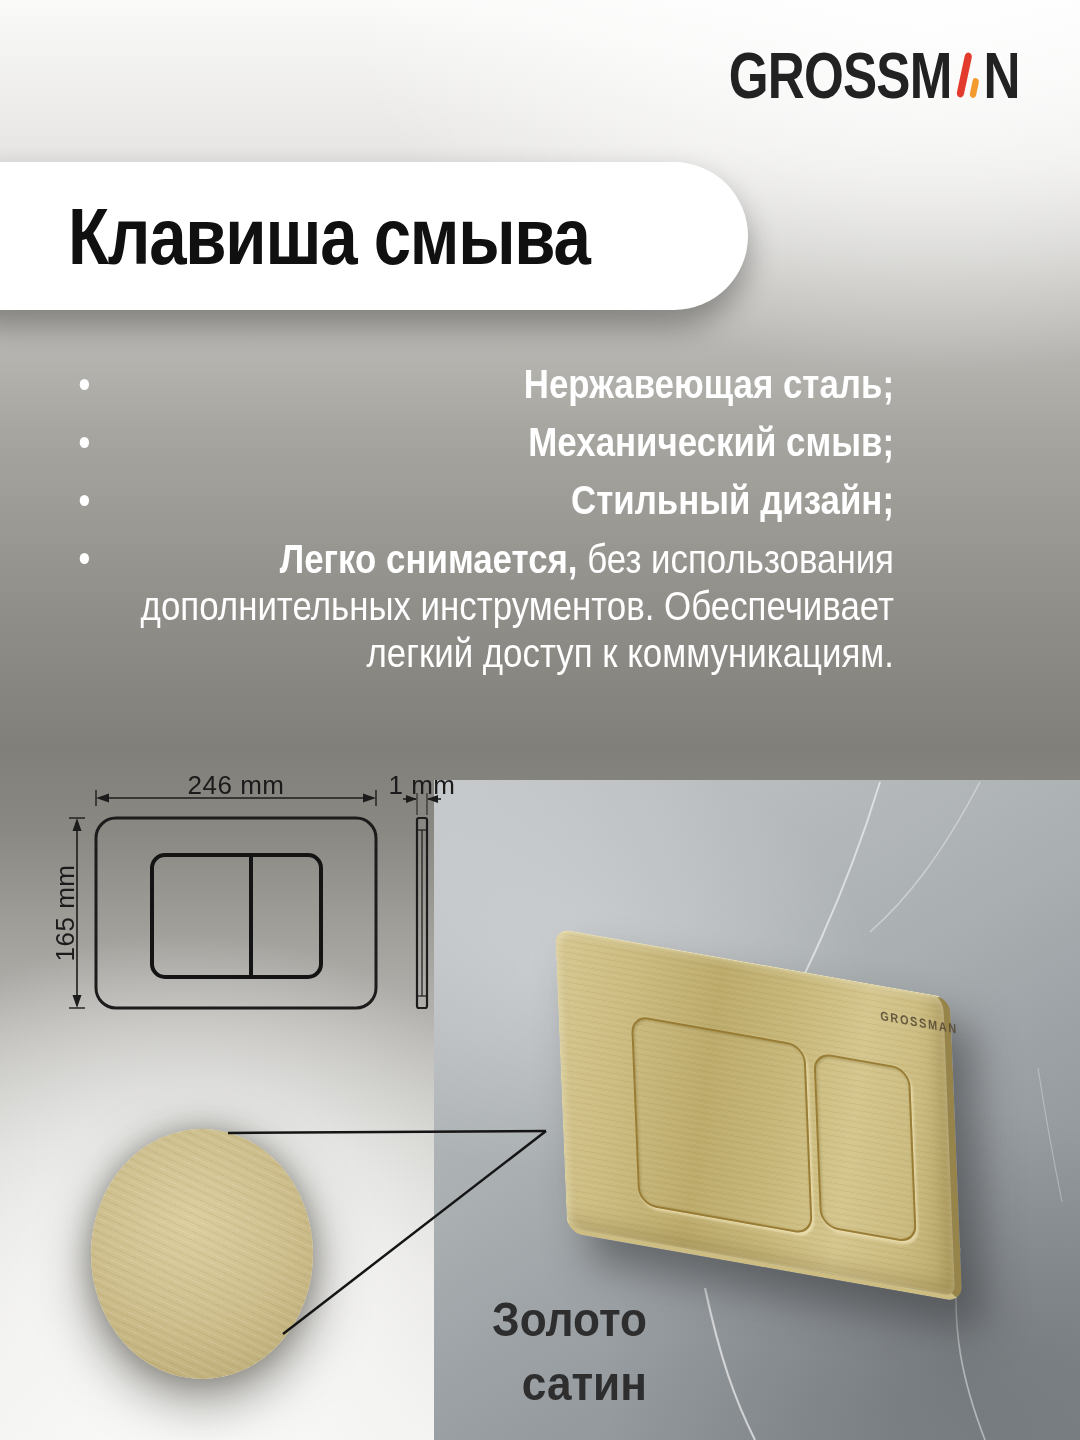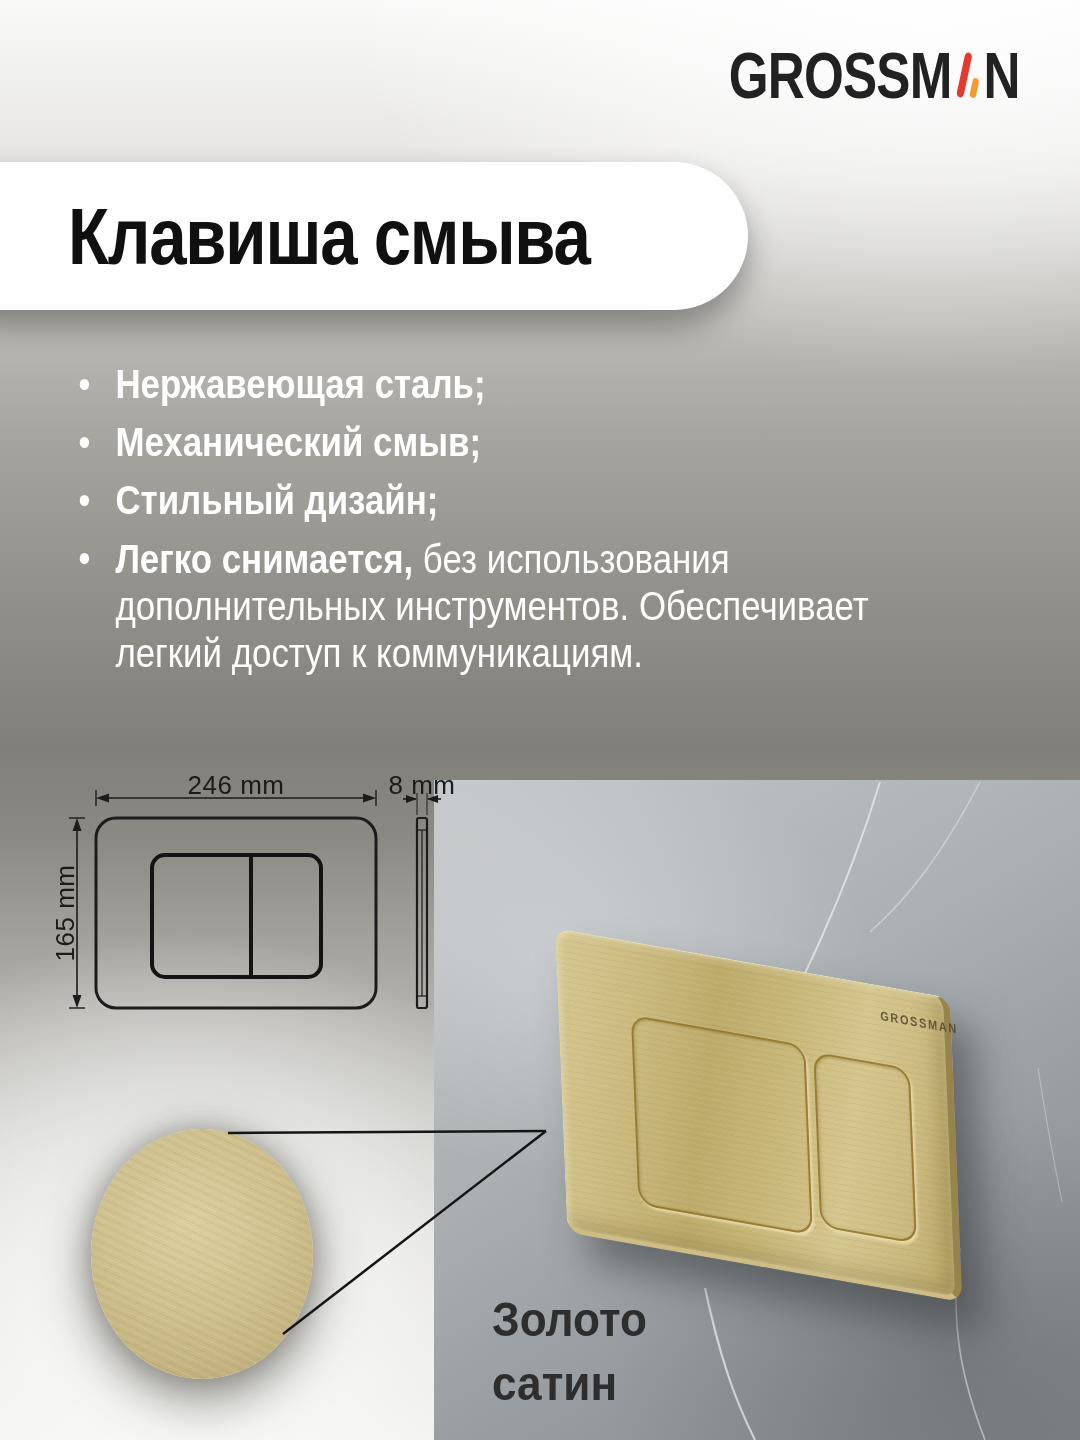--- a/index.html
+++ b/index.html
@@ -1,18 +1,19 @@
 <!DOCTYPE html>
 <html><head>
 <meta charset="utf-8">
 <style>
   html,body{margin:0;padding:0;background:#444;}
   #canvas{
     position:relative;width:1080px;height:1440px;margin:0 auto;overflow:hidden;
     font-family:"Liberation Sans","DejaVu Sans",sans-serif;
+    text-align:right;
     -webkit-font-smoothing:antialiased;
   }
   
   .bg{
     position:absolute;inset:0;z-index:0;
     background:
       radial-gradient(820px 560px at 86% -2%, rgba(255,255,255,.95) 0%, rgba(255,255,255,.55) 38%, rgba(255,255,255,0) 72%),
       radial-gradient(500px 430px at 17% 88%, rgba(255,255,255,.9) 0%, rgba(255,255,255,.45) 45%, rgba(255,255,255,0) 78%),
       linear-gradient(180deg,#fafaf9 0%,#e8e7e5 10%,#c2c1bd 20%,#a6a5a0 30%,#918f8a 42%,#817f7a 52%,#8b8984 58%,#9e9d98 64%,#b7b6b2 72%,#ccccc8 80%,#e1e0de 89%,#f1f1ef 100%);
   }
@@ -163,21 +164,21 @@
       <line x1="389" y1="236" x2="397" y2="236" stroke="#1c1c1c" stroke-width="1.2"></line>
 
       <line x1="374" y1="39" x2="387" y2="39" stroke="#1c1c1c" stroke-width="1.6"></line>
       <line x1="399" y1="39" x2="412" y2="39" stroke="#1c1c1c" stroke-width="1.6"></line>
       <polygon points="388,39 377,35 377,43" fill="#1c1c1c"></polygon>
       <polygon points="398,39 409,35 409,43" fill="#1c1c1c"></polygon>
       <line x1="388" y1="33" x2="388" y2="55" stroke="#1c1c1c" stroke-width="1"></line>
       <line x1="398" y1="33" x2="398" y2="55" stroke="#1c1c1c" stroke-width="1"></line>
     </svg>
     <span class="dim-label" style="left:207px;top:25px;">246 mm</span>
-    <span class="dim-label" style="left:393px;top:25px;">8 mm</span>
+    <span class="dim-label" style="left:393px;top:25px;">1 mm</span>
     <span class="dim-label vert" style="left:36px;top:153px;">165 mm</span>
   </div>
 
   <div class="photo">
     <svg class="veins" viewBox="0 0 646 660" width="646" height="660">
       <path d="M446,2 C410,120 364,210 326,282" fill="none" stroke="#ffffff" stroke-width="2" opacity=".55"></path>
       <path d="M546,2 C506,78 472,120 436,152" fill="none" stroke="#ffffff" stroke-width="1.4" opacity=".4"></path>
       <path d="M271,508 C286,578 301,620 321,660" fill="none" stroke="#ffffff" stroke-width="2.2" opacity=".6"></path>
       <path d="M526,468 C514,548 531,608 551,660" fill="none" stroke="#ffffff" stroke-width="1.6" opacity=".45"></path>
       <path d="M604,288 C612,340 620,382 628,422" fill="none" stroke="#ffffff" stroke-width="1.2" opacity=".3"></path>

